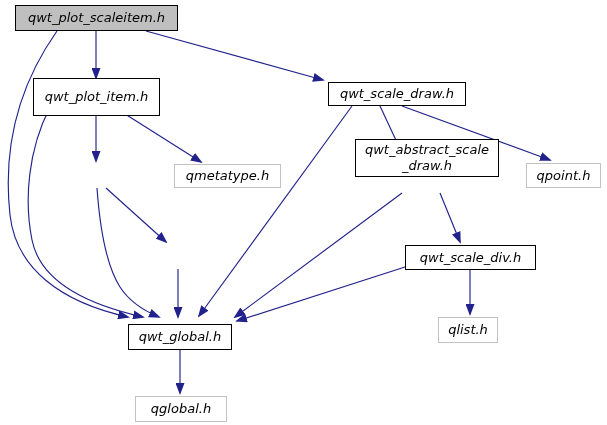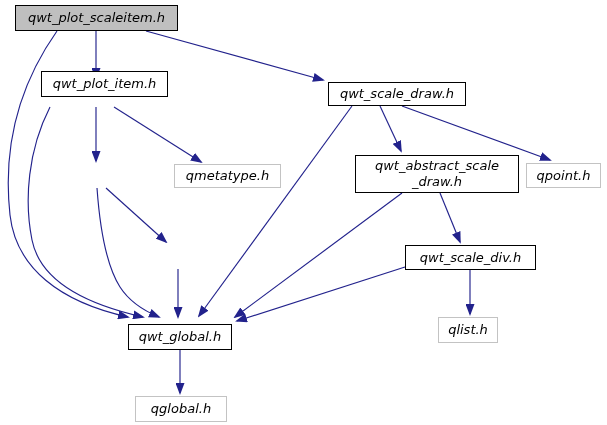--- a/index.html
+++ b/index.html
@@ -58,34 +58,34 @@
     <path class="edge" d="M402,193 L235,317" marker-end="url(#arrow)"></path>
     <path class="edge" d="M470,270 L470,314" marker-end="url(#arrow)"></path>
     <path class="edge" d="M405,267 L237,321" marker-end="url(#arrow)"></path>
     <path class="edge" d="M180,346 L180,393" marker-end="url(#arrow)"></path>
   </svg>
 
   <div class="node root" style="left:15px;top:5px;width:163px;height:26px;">
     <span>qwt_plot_scaleitem.h</span>
   </div>
 
-  <div class="node internal" style="left:33px;top:71px;width:127px;height:26px;margin-left:8px;">
+  <div class="node internal" style="left:33px;top:78px;width:127px;height:38px;">
     <span>qwt_plot_item.h</span>
   </div>
 
   <div class="node internal" style="left:304px;top:82px;width:138px;height:24px;margin-left:24px;">
     <span>qwt_scale_draw.h</span>
   </div>
 
 
   <div class="node external" style="left:174px;top:164px;width:107px;height:24px;">
     <span>qmetatype.h</span>
   </div>
 
-  <div class="node internal" style="left:355px;top:155px;width:164px;height:38px;">
+  <div class="node internal" style="left:355px;top:139px;width:144px;height:38px;">
     <span>qwt_abstract_scale</span>
     <span>_draw.h</span>
   </div>
 
   <div class="node external" style="left:526px;top:163px;width:75px;height:25px;">
     <span>qpoint.h</span>
   </div>
 
 
   <div class="node internal" style="left:405px;top:245px;width:131px;height:25px;">

